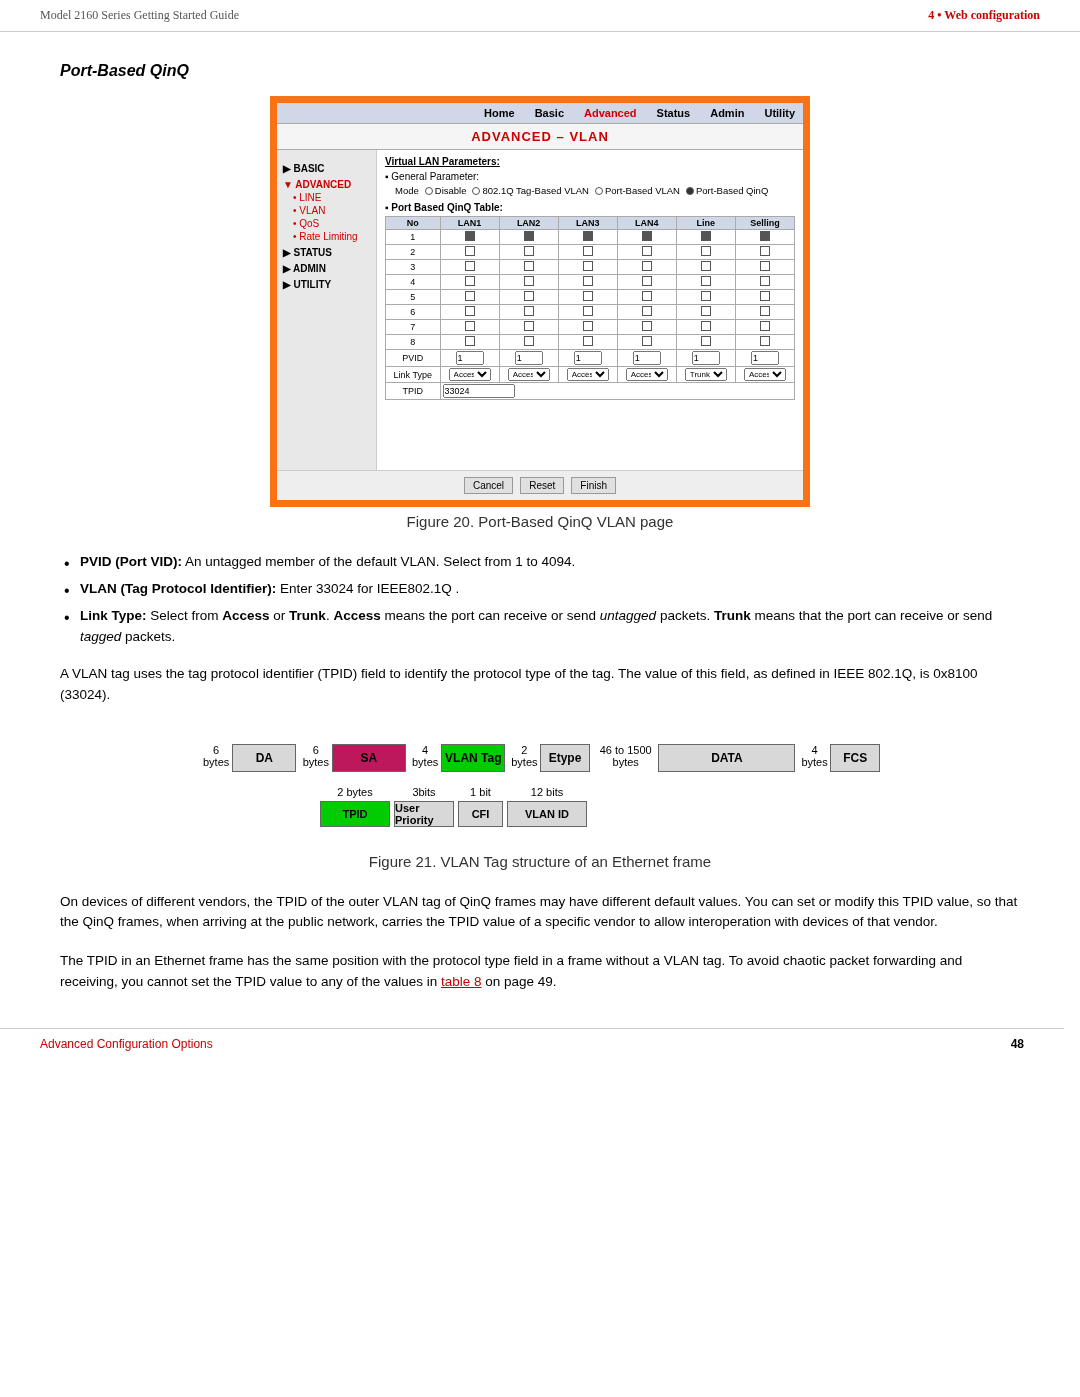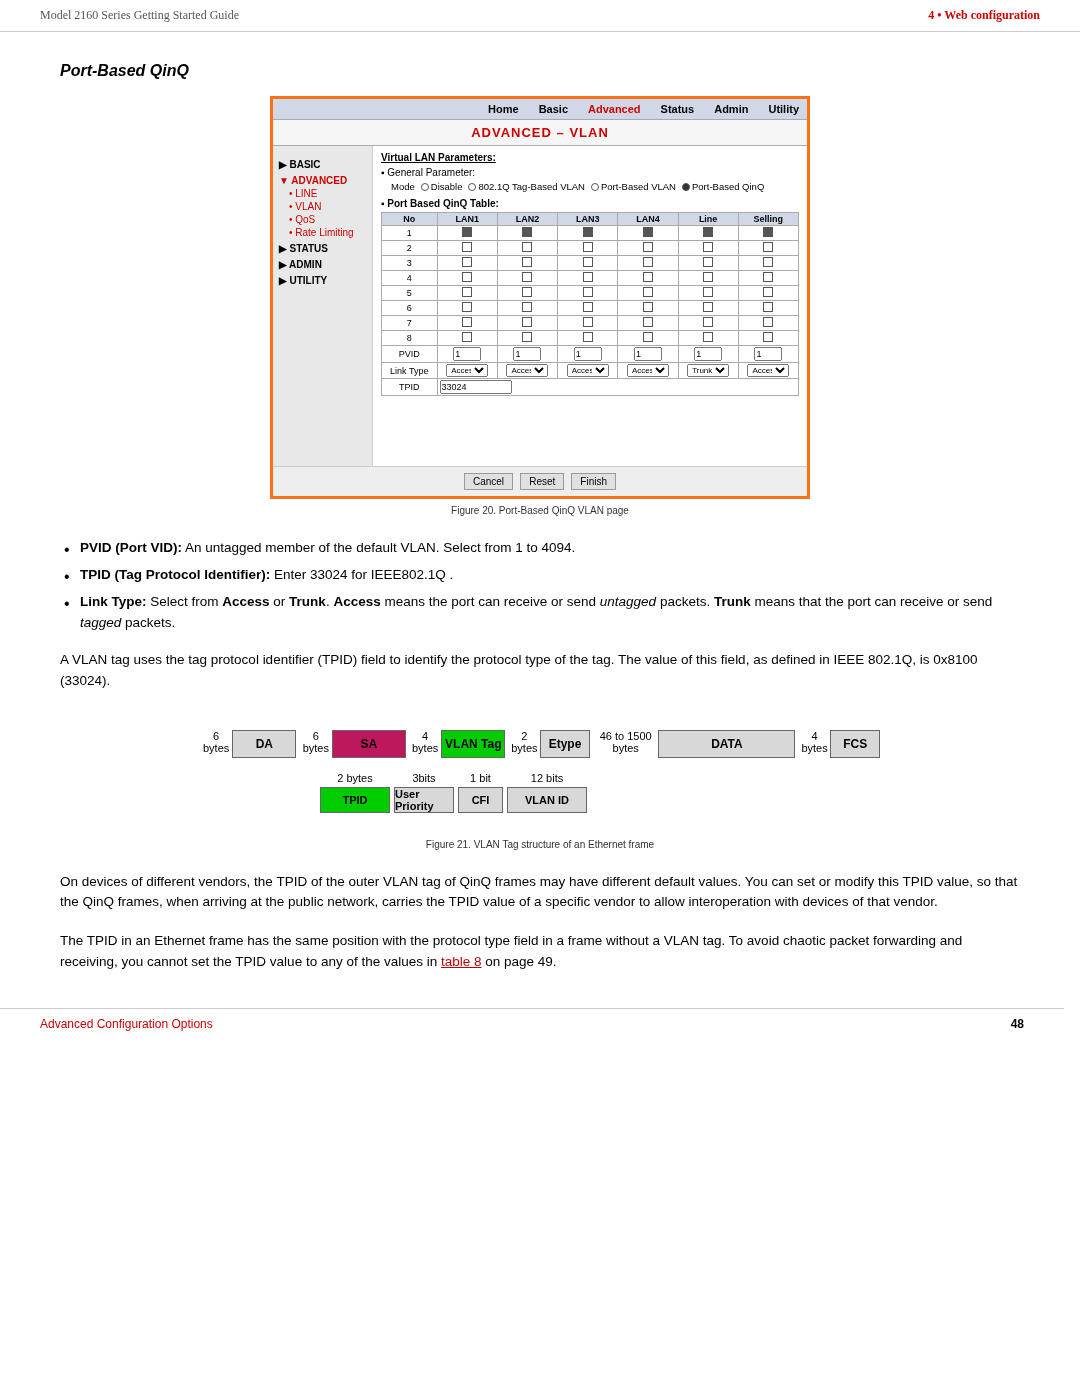--- a/index.html
+++ b/index.html
@@ -60,21 +60,21 @@
     
     .figure-container {
       margin: 16px auto 8px auto;
       display: flex;
       flex-direction: column;
       align-items: center;
     }
 
     
     .web-ui {
-      border: 3px solid #f97316;
+      border: 7px solid #f97316;
       background: #a21caf;
       width: 540px;
       font-family: Arial, sans-serif;
       font-size: 11px;
     }
 
     .web-ui-nav {
       background: #d0d8e8;
       display: flex;
       justify-content: flex-end;
@@ -205,21 +205,21 @@
       font-size: 10px;
       padding: 2px 8px;
       background: #e0e0e0;
       border: 1px solid #999;
       cursor: pointer;
       margin: 0 2px;
     }
 
     .figure-caption {
       font-family: Arial, sans-serif;
-      font-size: 10px;
+      font-size: 15px;
       text-align: center;
       margin-top: 6px;
       margin-bottom: 14px;
       color: #333;
     }
 
     
     .bullet-list {
       font-family: Arial, sans-serif;
       font-size: 13.5px;
@@ -536,21 +536,21 @@
         </div>
       </div>
       <div class="figure-caption">Figure 20. Port-Based QinQ VLAN page</div>
     </div>
 
     <ul class="bullet-list">
       <li>
         <strong>PVID (Port VID):</strong> An untagged member of the default VLAN. Select from 1 to 4094.
       </li>
       <li>
-        <strong>TPID (Tag Protocol Identifier):</strong> Enter 33024 for IEEE802.1Q .
+        <strong>VLAN (Tag Protocol Identifier):</strong> Enter 33024 for IEEE802.1Q .
       </li>
       <li>
         <strong>Link Type:</strong> Select from <strong>Access</strong> or <strong>Trunk</strong>. <strong>Access</strong> means the port can receive or send <em>untagged</em> packets. <strong>Trunk</strong> means that the port can receive or send <em>tagged</em> packets.
       </li>
     </ul>
 
     <p class="body-text">A VLAN tag uses the tag protocol identifier (TPID) field to identify the protocol type of the tag. The value of this field, as defined in IEEE 802.1Q, is 0x8100 (33024).</p>
 
     <div class="figure-container">
       <div class="frame-diagram">

